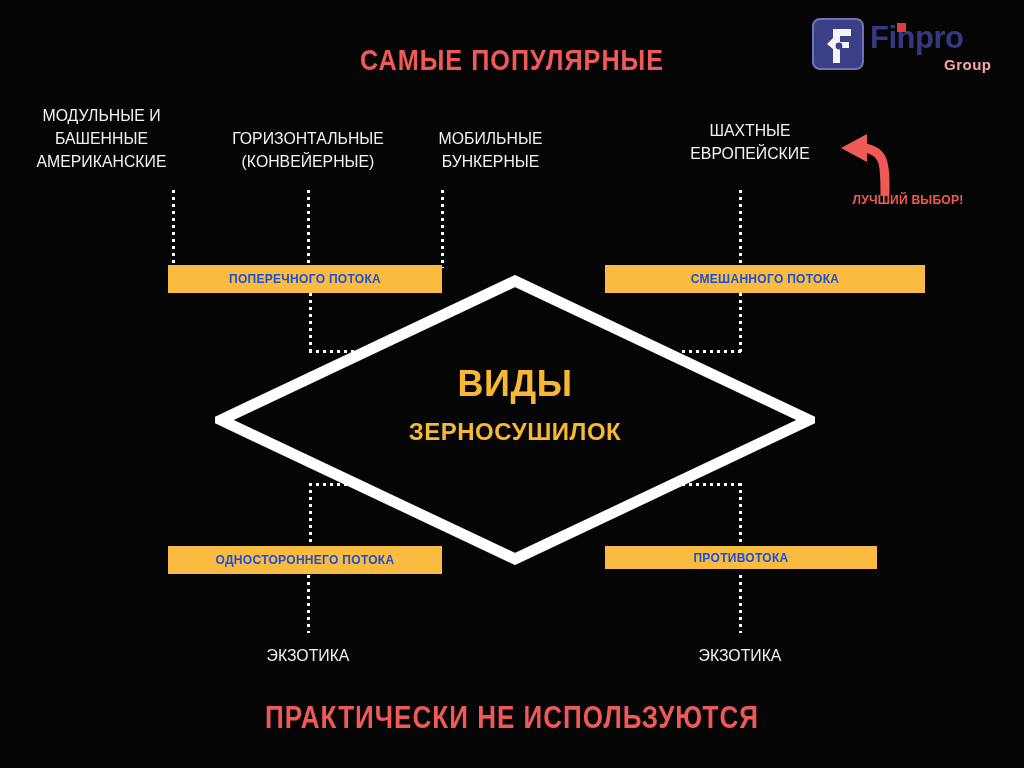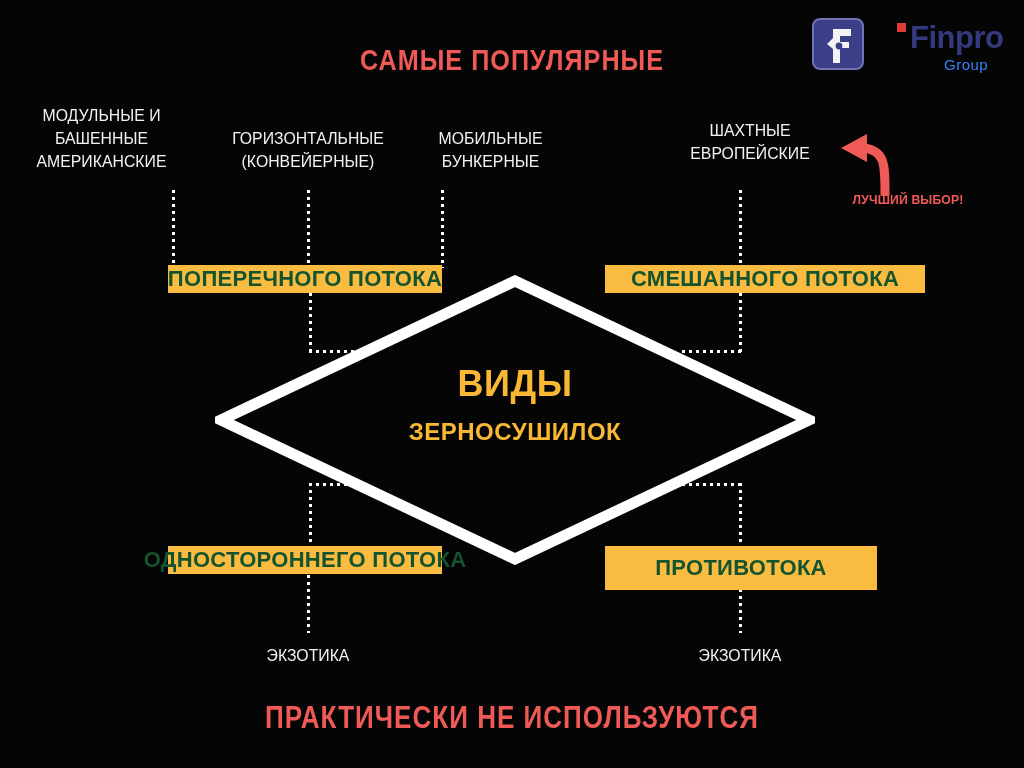--- a/index.html
+++ b/index.html
@@ -63,34 +63,34 @@
   }
   #cat-american { left: 14px;  top: 104px; width: 175px; }
   #cat-horizontal { left: 213px; top: 127px; width: 190px; }
   #cat-mobile   { left: 418px; top: 127px; width: 145px; }
   #cat-shaft    { left: 665px; top: 119px; width: 170px; }
 
   
   .flow-box {
     position: absolute;
     background: #f9bb40;
-    color: #14532d;
-    font-size: 22px;
+    color: #1d4ed8;
+    font-size: 12px;
     font-weight: 700;
     letter-spacing: 0.3px;
     display: flex;
     align-items: center;
     justify-content: center;
     white-space: nowrap;
     box-sizing: border-box;
   }
   #box-cross     { left: 168px; top: 265px; width: 274px; height: 28px; }
   #box-mixed     { left: 605px; top: 265px; width: 320px; height: 28px; }
   #box-oneway    { left: 168px; top: 546px; width: 274px; height: 28px; }
-  #box-counter   { left: 605px; top: 546px; width: 272px; height: 44px; }
+  #box-counter   { left: 605px; top: 546px; width: 272px; height: 23px; }
 
   
   .exotic-label {
     position: absolute;
     color: #f2f2f2;
     font-size: 17px;
     text-align: center;
     white-space: nowrap;
     transform: scaleX(0.93);
   }
@@ -151,34 +151,33 @@
     width: 28px; height: 38px;
   }
   #logo-word {
     position: absolute;
     left: 58px; top: 4px;
     color: #353a7e;
     font-size: 31px;
     font-weight: 700;
     letter-spacing: -0.5px;
     line-height: 32px;
-    margin-left: 40px;
   }
   #logo-dot {
     position: absolute;
     left: 85px; top: 5px;
     width: 9px; height: 9px;
     background: #e03b3b;
   }
   #logo-sub {
     position: absolute;
     left: 132px; top: 38px;
-    color: #3b82f6;
+    color: #fca5a5;
     font-size: 15px;
-    font-weight: 400;
+    font-weight: 700;
     letter-spacing: 0.5px;
   }
 
   
   #arrow-svg {
     position: absolute;
     left: 833px; top: 124px;
     width: 120px; height: 72px;
   }
   #best-choice {

